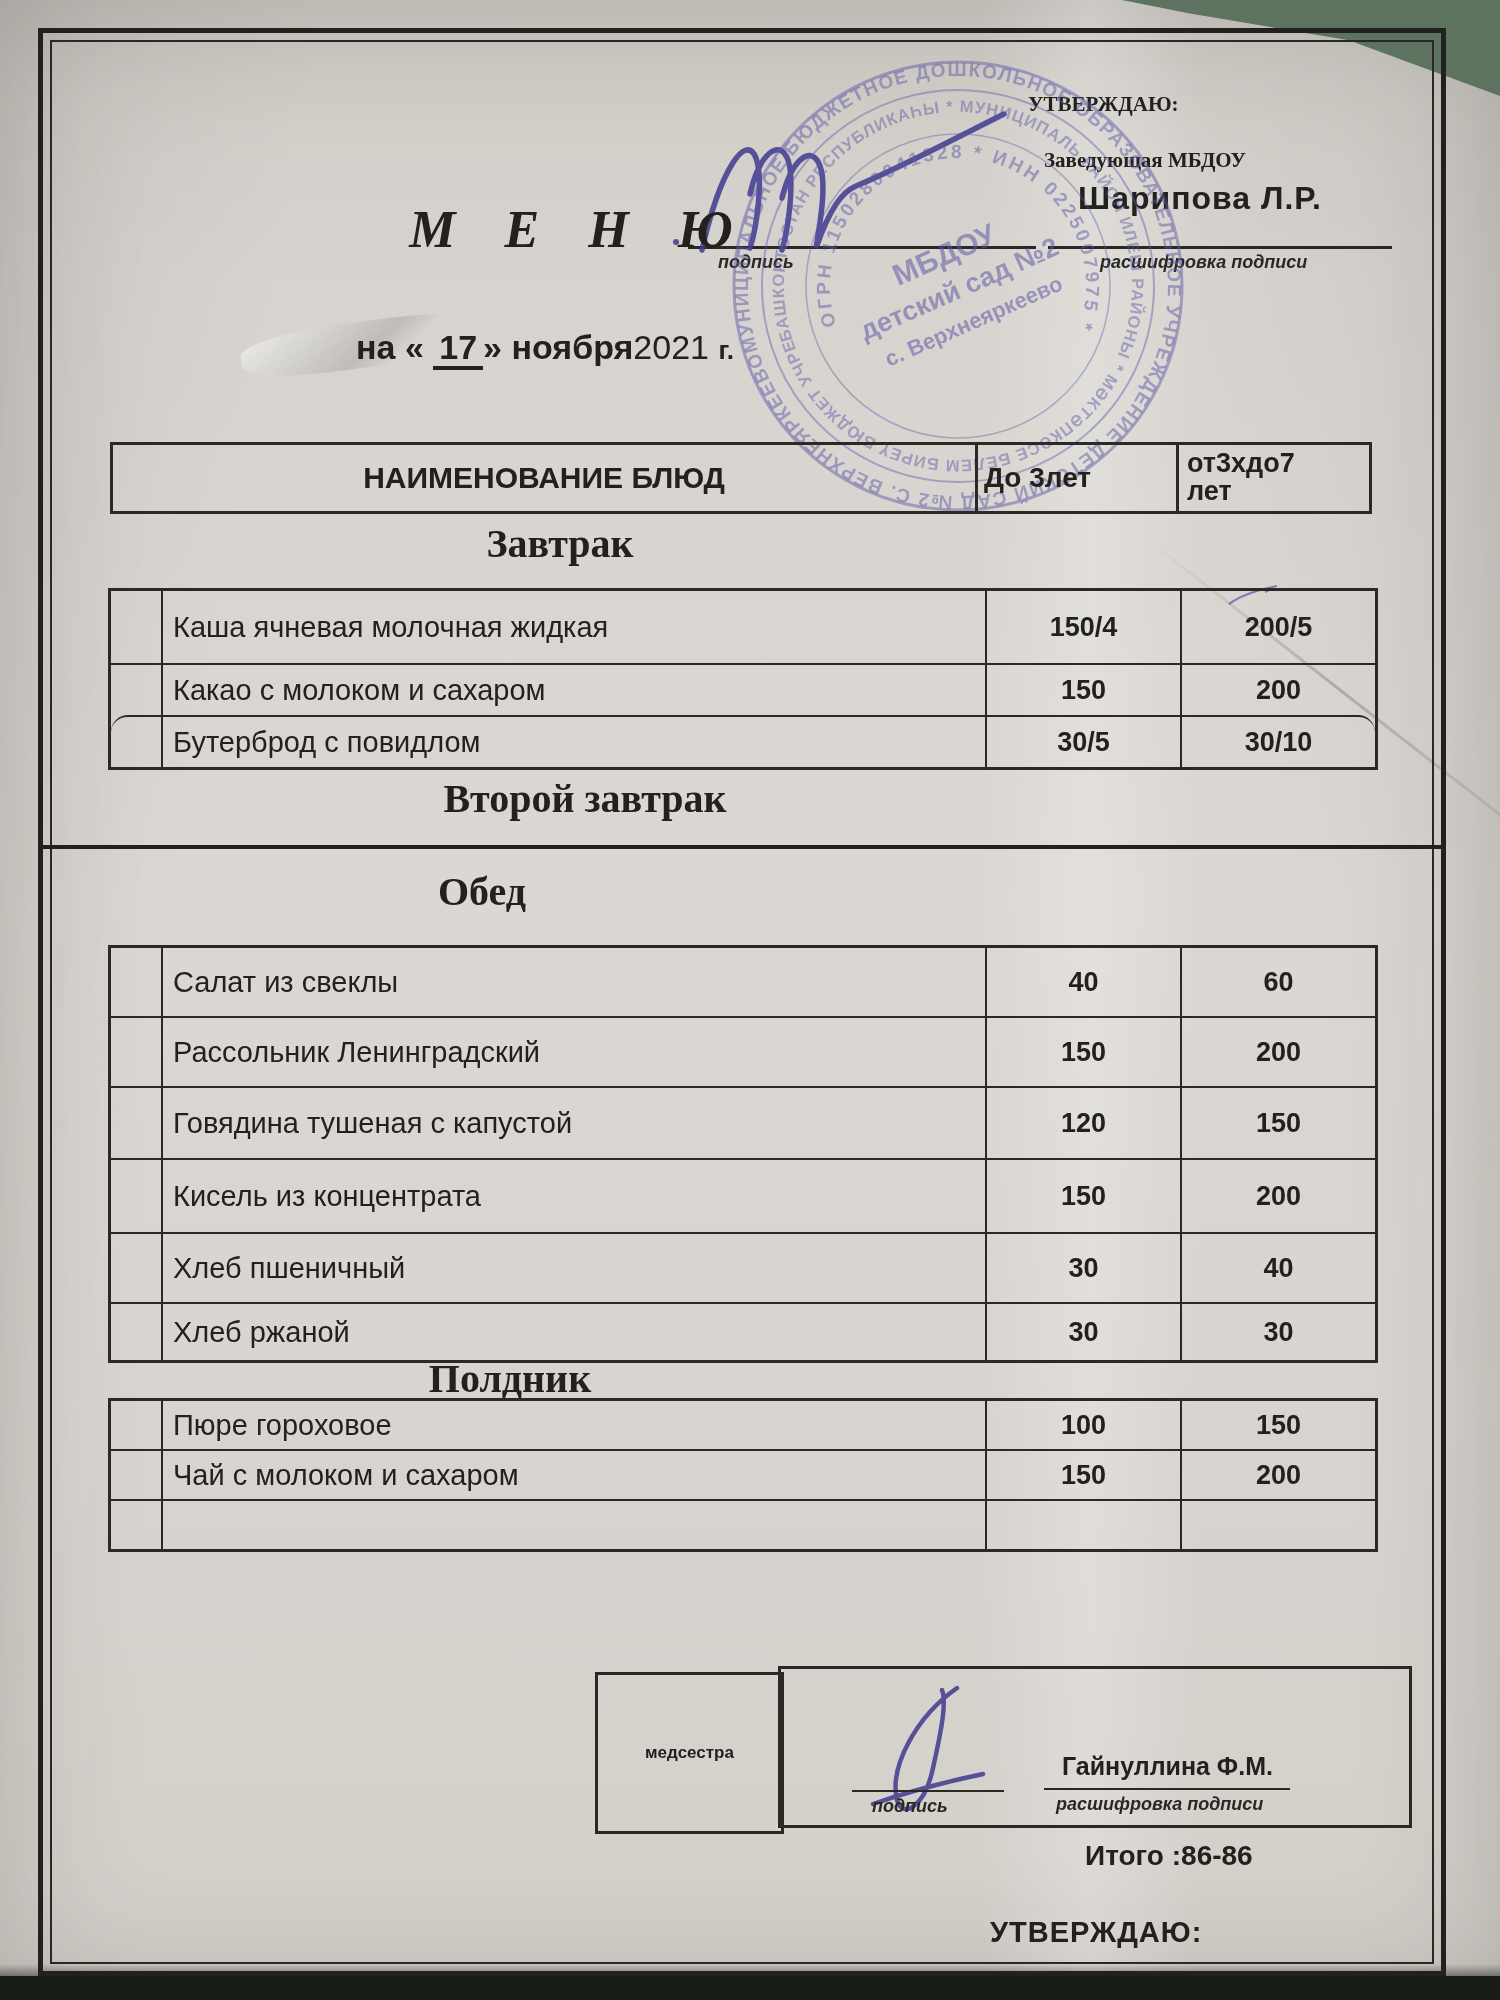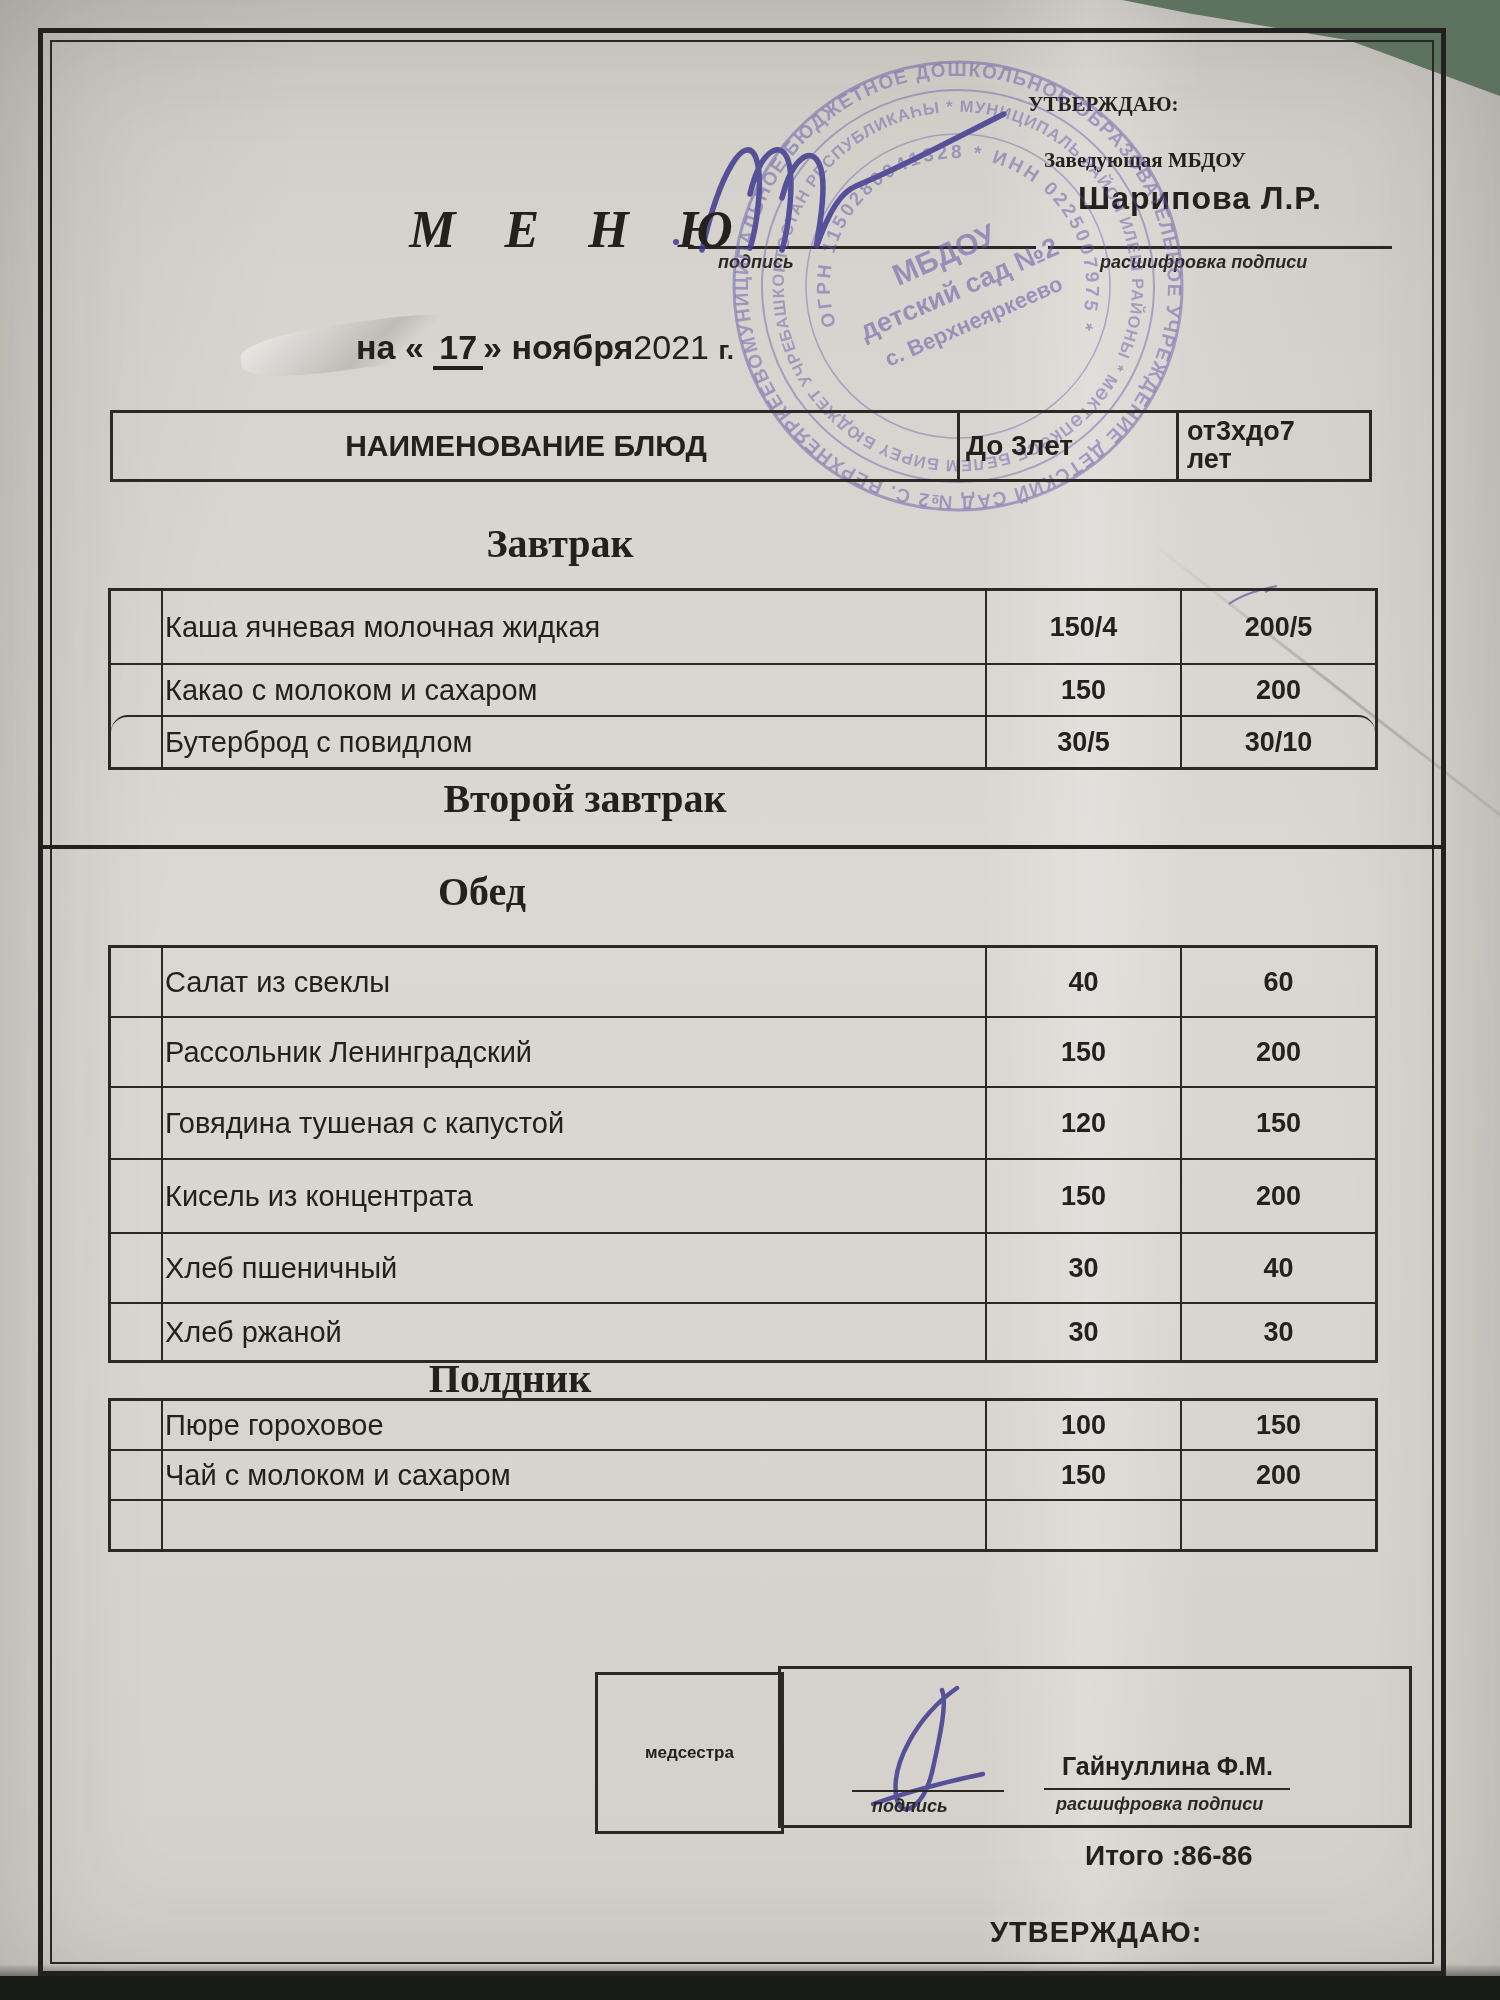--- a/index.html
+++ b/index.html
@@ -36,35 +36,35 @@
   .cap2{left:1100px;top:252px;}
 
   .menu-title{position:absolute;left:580px;top:200px;transform:translateX(-50%);
     font-family:"Liberation Serif",serif;font-style:italic;font-weight:700;font-size:52px;letter-spacing:18px;white-space:nowrap;}
   .date-line{position:absolute;left:356px;top:328px;font-weight:700;font-size:34px;white-space:nowrap;}
   .date-line .day{border-bottom:4px solid #23211d;padding:0 6px;}
   .date-line .yr{font-weight:400;}
   .date-line .gsuf{font-size:26px;font-weight:700;}
 
   
-  .htable{position:absolute;left:110px;top:410px;width:1256px;height:66px;border:3px solid #2b2924;display:flex;gap:18px;}
+  .htable{position:absolute;left:110px;top:442px;width:1256px;height:66px;border:3px solid #2b2924;display:flex;}
   .htable .hc{display:flex;align-items:center;}
   .hc-name{flex:1;justify-content:center;font-weight:700;font-size:30px;}
   .hc-a{width:192px;border-left:3px solid #2b2924;padding-left:6px;font-weight:700;font-size:28px;}
   .hc-b{width:182px;border-left:3px solid #2b2924;padding-left:8px;font-weight:700;font-size:27px;line-height:1.02;}
 
   .sect{position:absolute;transform:translateX(-50%);font-family:"Liberation Serif",serif;font-weight:700;font-size:40px;white-space:nowrap;}
   .hr-thick{position:absolute;left:42px;top:845px;width:1404px;height:4px;background:#23211e;}
 
   .mtable{position:absolute;left:108px;width:1264px;border:3px solid #2b2924;}
   .trow{display:flex;border-top:2px solid #2b2924;}
   .trow:first-child{border-top:none;}
   .cell{display:flex;align-items:center;}
   .c-num{width:50px;border-right:2px solid #2b2924;}
-  .c-name{flex:1;padding-left:2px;font-size:29px;}
+  .c-name{flex:1;padding-left:10px;font-size:29px;}
   .c-v{width:193px;border-left:2px solid #2b2924;justify-content:center;font-weight:700;font-size:27px;}
 
   
   .nurse-box{position:absolute;left:595px;top:1672px;width:183px;height:156px;border:3px solid #2b2924;display:flex;align-items:center;justify-content:center;font-weight:700;font-size:17px;}
   .sig-box{position:absolute;left:778px;top:1666px;width:628px;height:156px;border:3px solid #2b2924;}
   .u3{left:852px;top:1790px;width:152px;border-top:2.5px solid #2a2824;}
   .cap3{left:872px;top:1796px;}
   .f-name{position:absolute;left:1062px;top:1752px;font-weight:700;font-size:25px;}
   .u4{left:1044px;top:1788px;width:246px;border-top:2.5px solid #2a2824;}
   .cap4{left:1056px;top:1794px;}

